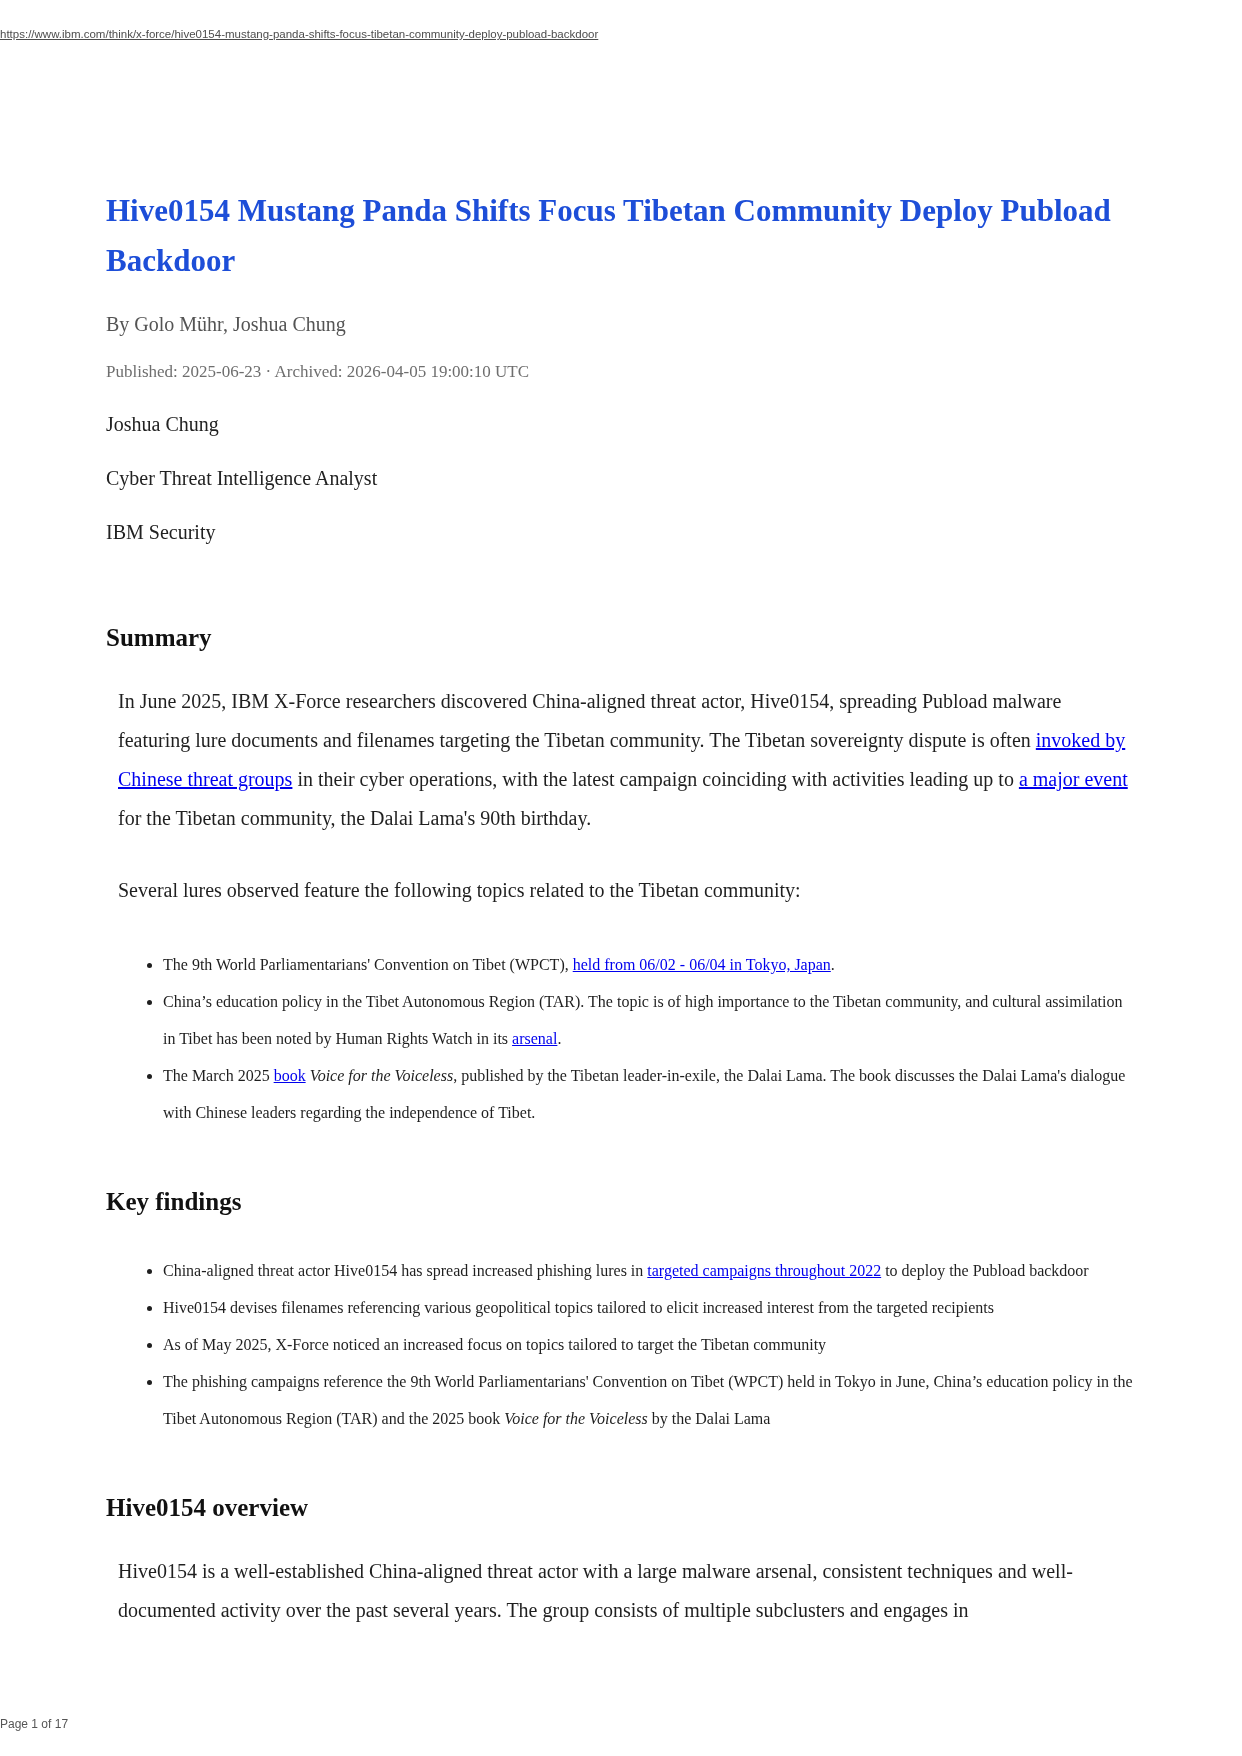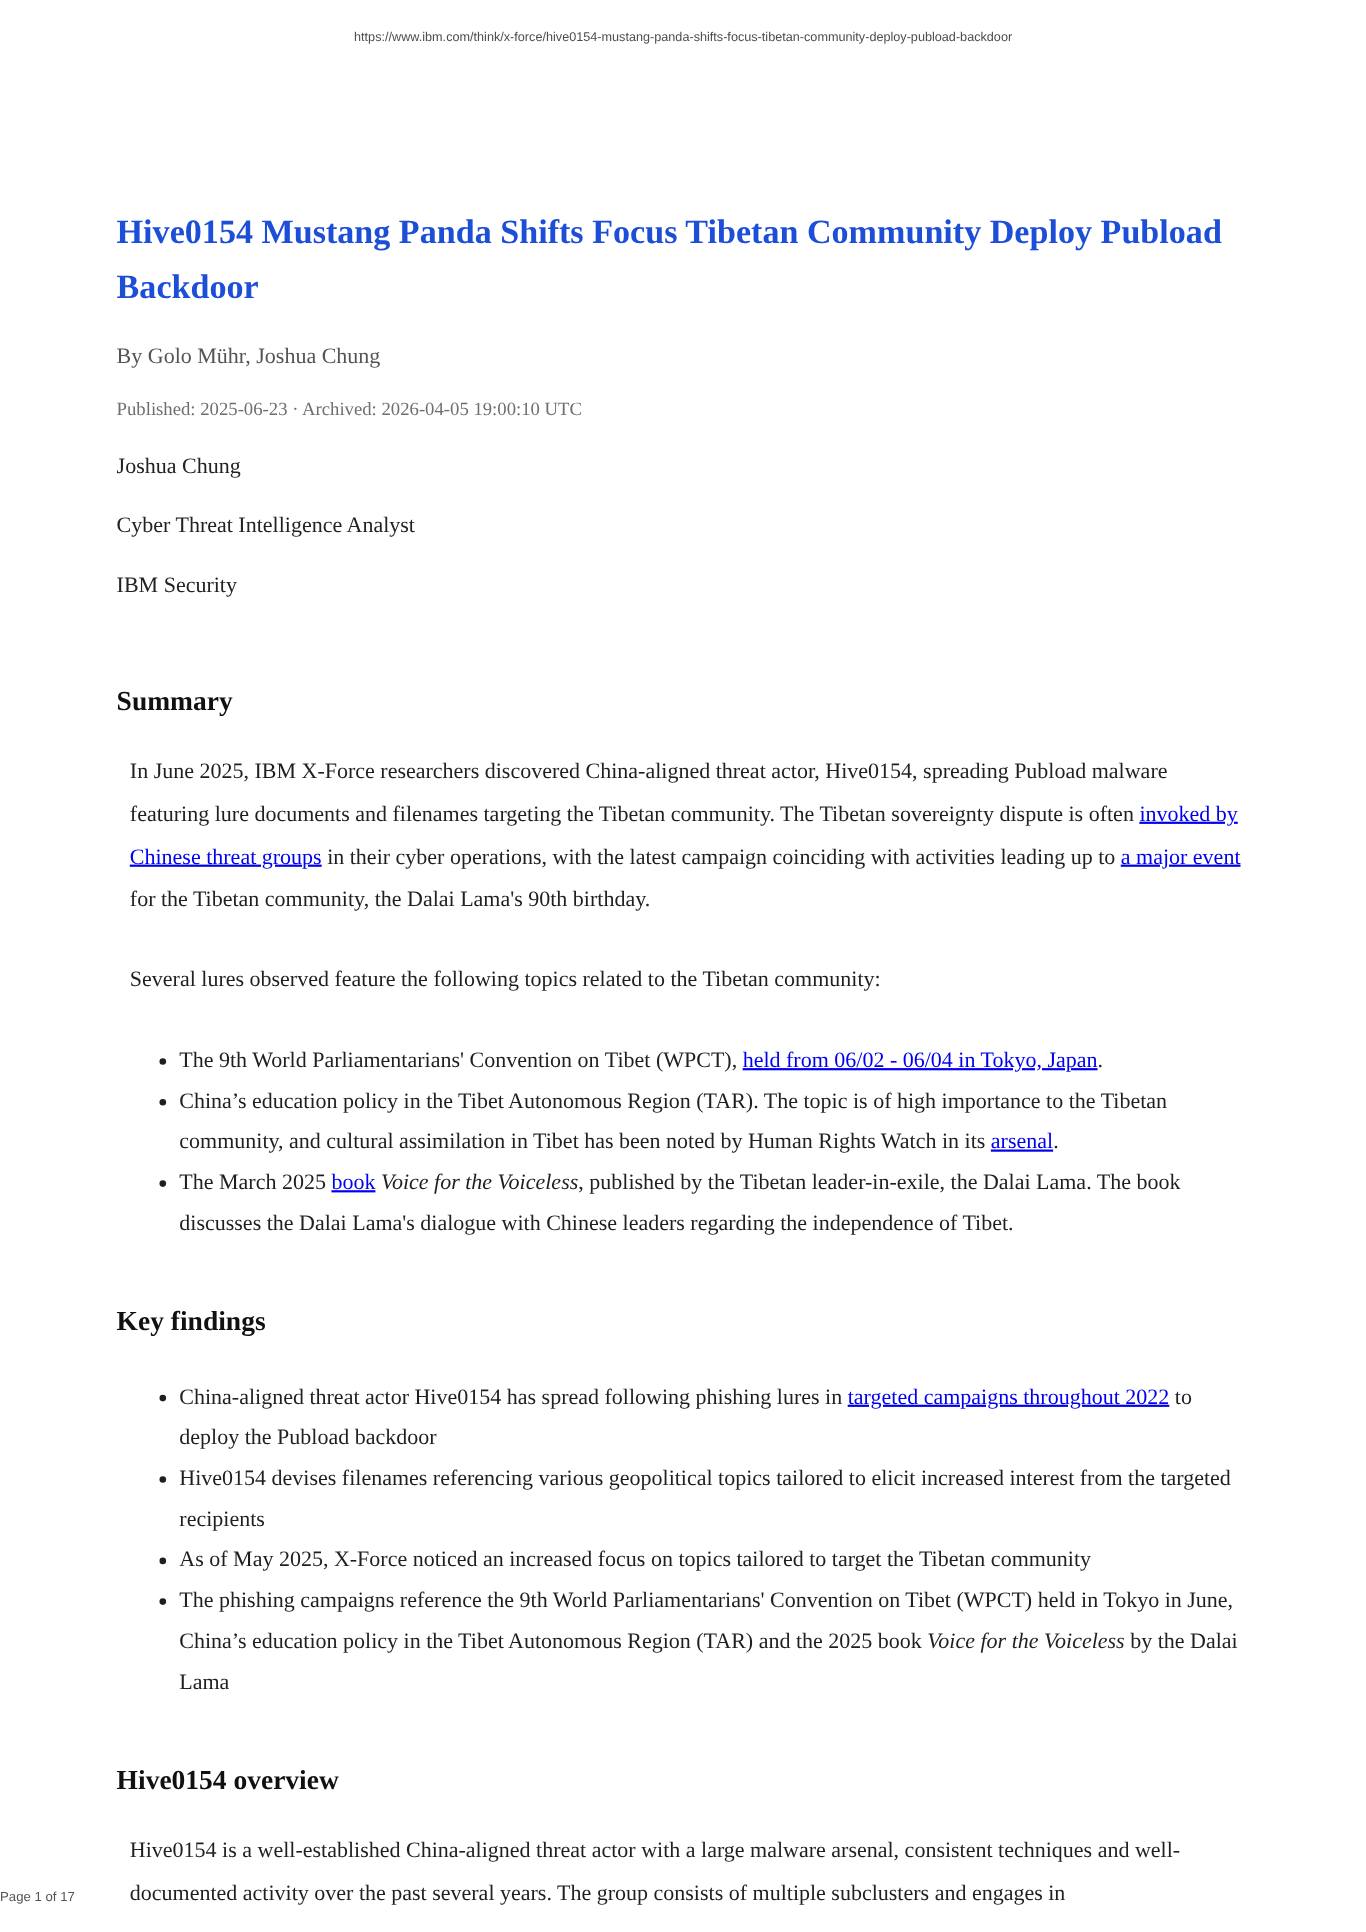--- a/index.html
+++ b/index.html
@@ -14,24 +14,24 @@
     background: #ffffff;
     overflow: hidden;
     font-family: "Liberation Serif", serif;
     color: #1f1f1f;
   }
   .header-url {
     position: absolute;
     top: 28px;
     left: 0;
     right: 0;
-    text-align: center;
     font-family: "Liberation Sans", sans-serif;
     font-size: 11.5px;
     color: #4d4d4d;
+    text-decoration: underline;
   }
   .content {
     position: absolute;
     top: 0;
     left: 106px;
     width: 1032px;
   }
   .article-title {
     margin: 186px 0 10px 0;
     font-size: 31px;
@@ -67,21 +67,21 @@
     margin: 0 0 33px 12px;
     font-size: 20px;
     line-height: 39px;
     color: #1f1f1f;
   }
   .article-body ul {
     margin: 36px 0 36px 0;
     padding: 0 0 0 57px;
   }
   .article-body li {
-    font-size: 20px;
+    font-size: 16px;
     line-height: 37px;
     color: #1f1f1f;
   }
   .article-body a {
     color: #0000EE;
     text-decoration: underline;
     cursor: pointer;
   }
   .article-body em {
   }
@@ -121,21 +121,21 @@
         <h2 class="first">Summary</h2>
         <p><span>In June 2025, IBM X-Force researchers discovered China-aligned threat actor, Hive0154, spreading Pubload malware featuring lure documents and filenames targeting the Tibetan community. The Tibetan sovereignty dispute is often </span><a>invoked by Chinese threat groups</a><span> in their cyber operations, with the latest campaign coinciding with activities leading up to </span><a>a major event</a><span> for the Tibetan community, the Dalai Lama's 90th birthday.</span></p>
         <p><span>Several lures observed feature the following topics related to the Tibetan community:</span></p>
         <ul>
           <li><span>The 9th World Parliamentarians' Convention on Tibet (WPCT), </span><a>held from 06/02 - 06/04 in Tokyo, Japan</a><span>.</span></li>
           <li><span>China’s education policy in the Tibet Autonomous Region (TAR). The topic is of high importance to the Tibetan community, and cultural assimilation in Tibet has been noted by Human Rights Watch in its </span><a>arsenal</a><span>.</span></li>
           <li><span>The March 2025 </span><a>book</a><span> </span><em>Voice for the Voiceless</em><span>, published by the Tibetan leader-in-exile, the Dalai Lama. The book discusses the Dalai Lama's dialogue with Chinese leaders regarding the independence of Tibet.</span></li>
         </ul>
         <h2>Key findings</h2>
         <ul>
-          <li><span>China-aligned threat actor Hive0154 has spread following phishing lures in </span><a>targeted campaigns throughout 2022</a><span> to deploy the Pubload backdoor</span></li>
+          <li><span>China-aligned threat actor Hive0154 has spread increased phishing lures in </span><a>targeted campaigns throughout 2022</a><span> to deploy the Pubload backdoor</span></li>
           <li><span>Hive0154 devises filenames referencing various geopolitical topics tailored to elicit increased interest from the targeted recipients</span></li>
           <li><span>As of May 2025, X-Force noticed an increased focus on topics tailored to target the Tibetan community</span></li>
           <li><span>The phishing campaigns reference the 9th World Parliamentarians' Convention on Tibet (WPCT) held in Tokyo in June, China’s education policy in the Tibet Autonomous Region (TAR) and the 2025 book </span><em>Voice for the Voiceless</em><span> by the Dalai Lama</span></li>
         </ul>
         <h2>Hive0154 overview</h2>
         <p><span>Hive0154 is a well-established China-aligned threat actor with a large malware arsenal, consistent techniques and well-documented activity over the past several years. The group consists of multiple subclusters and engages in</span></p>
       </div>
 
   </div>
 

